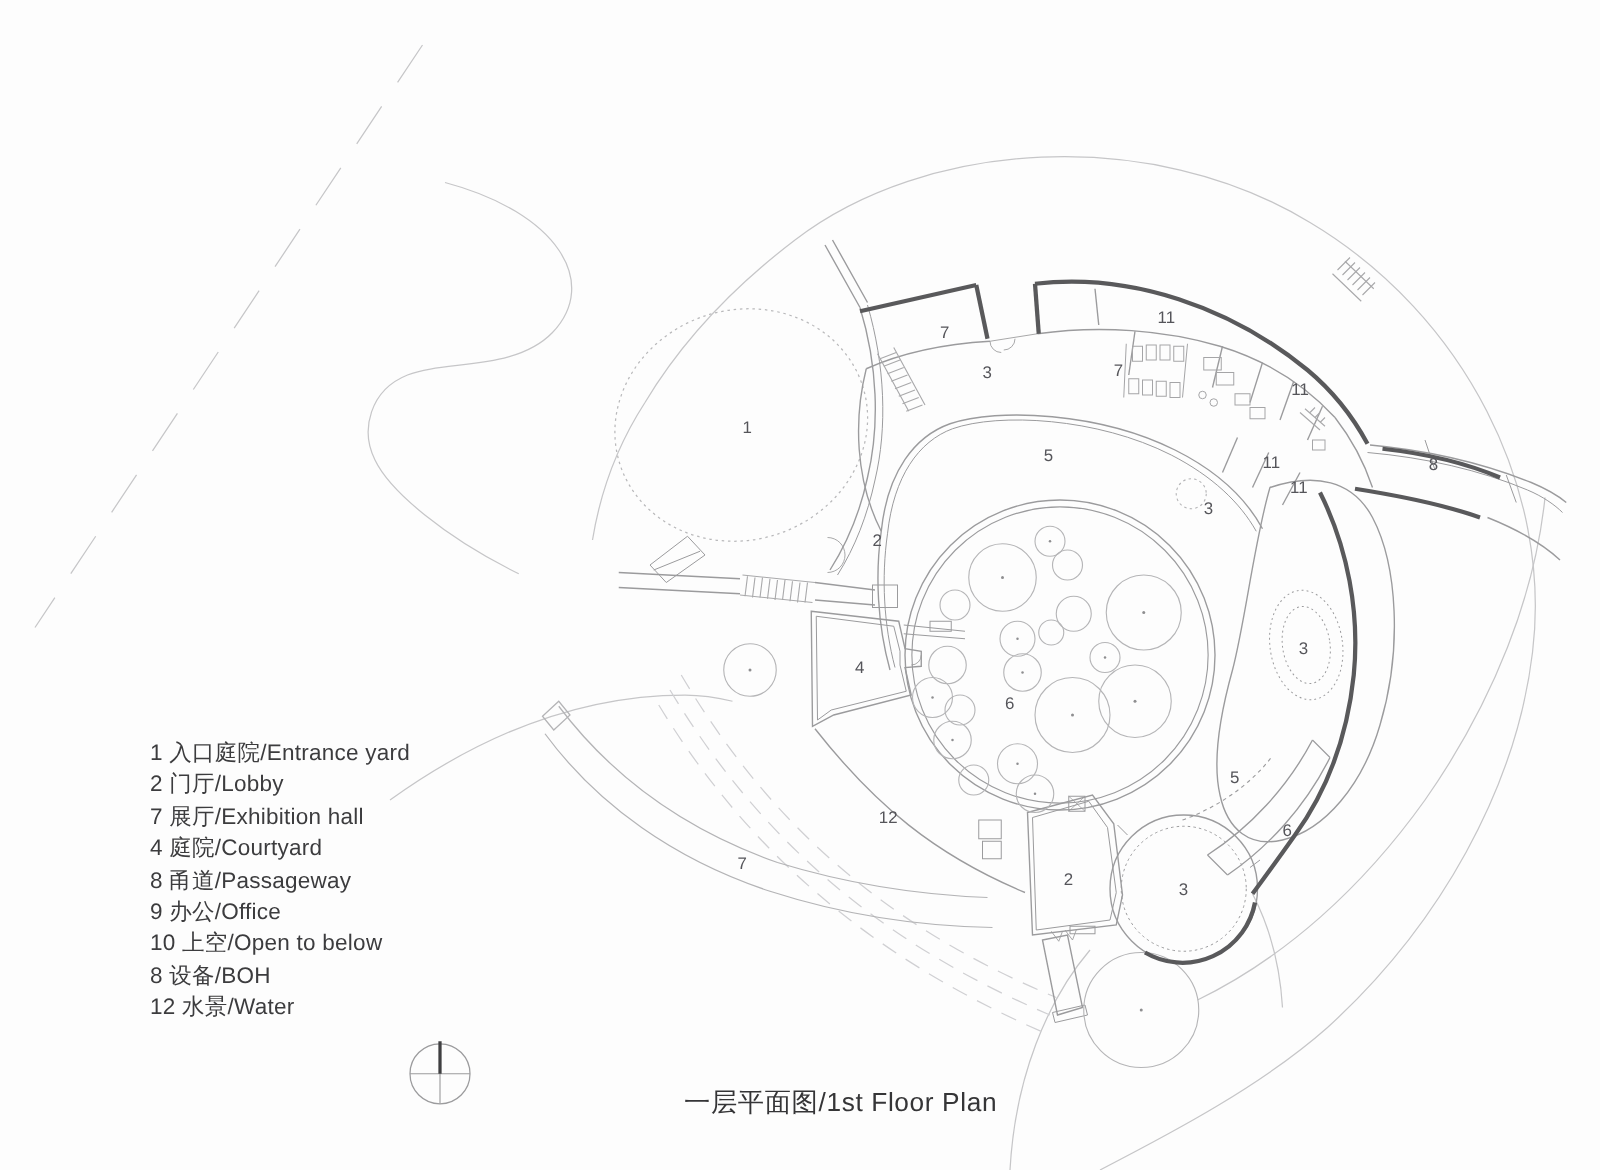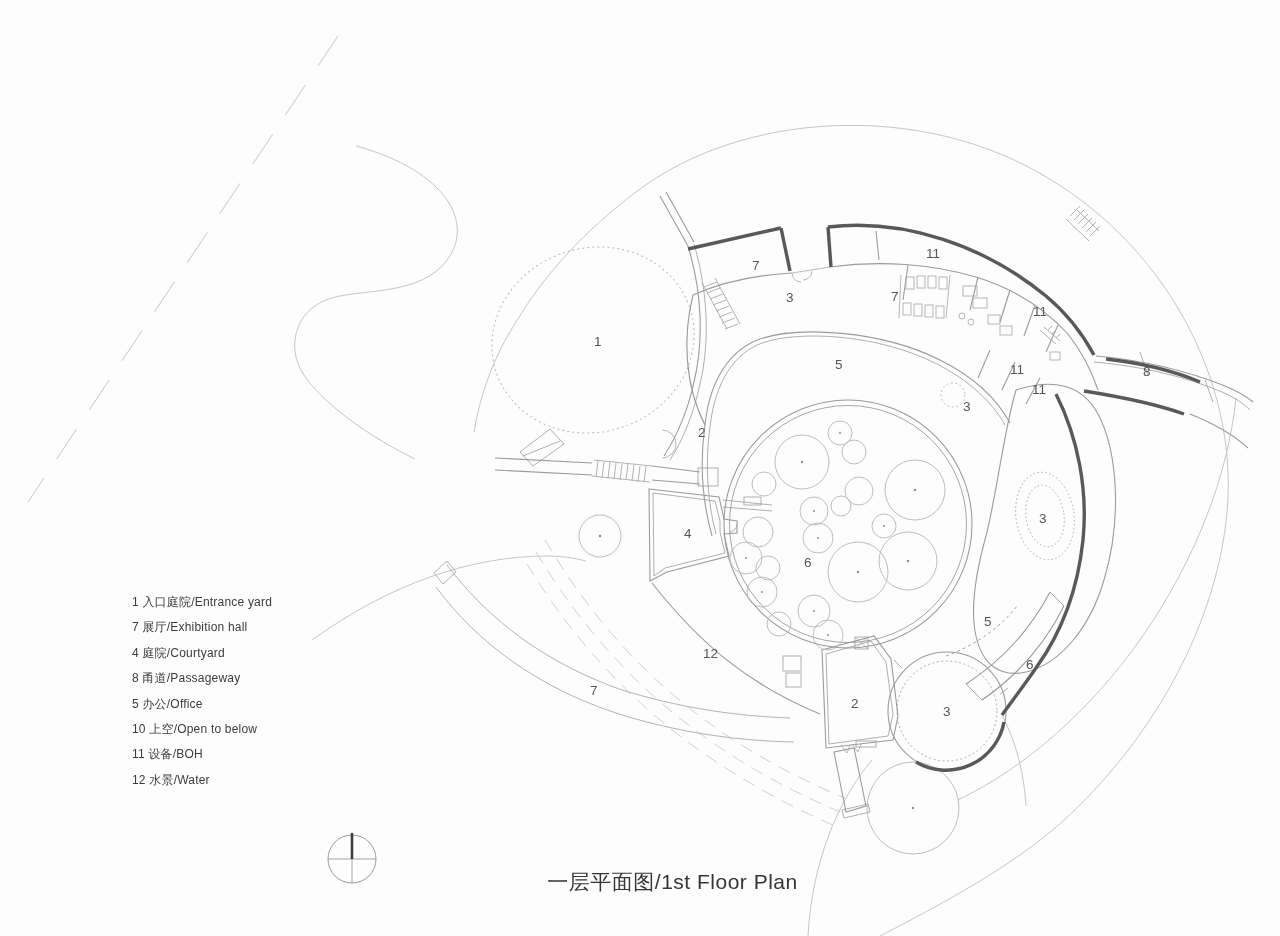--- a/index.html
+++ b/index.html
@@ -8,21 +8,21 @@
     --line-mid:#9b9b9d;
     --line-dark:#59595b;
     --line-dash:#cfcfd1;
     --txt-label:#55555a;
     --txt-legend:#3c3c3e;
   }
   *{margin:0;padding:0;box-sizing:border-box;}
   body{width:1280px;height:936px;background:var(--bg);position:relative;overflow:hidden;
        font-family:"Liberation Sans",sans-serif;}
   #plan-svg{position:absolute;left:0;top:0;}
-  .legend{position:absolute;left:132px;top:590px;font-size:12px;color:var(--txt-legend);
+  .legend{position:absolute;left:120px;top:590px;font-size:18px;color:var(--txt-legend);
           line-height:25.4px;letter-spacing:.2px;}
   .legend div{white-space:nowrap;}
   .plan-title{position:absolute;left:0;top:868px;width:1345px;text-align:center;
               font-size:21px;color:#353537;letter-spacing:.5px;}
   svg text.rlabel{font-size:13.5px;fill:var(--txt-label);}
 </style>
 </head>
 <body>
 
 <svg id="plan-svg" width="1280" height="936" viewBox="0 0 1280 936">
@@ -250,22 +250,23 @@
   <g fill="none">
     <circle cx="352" cy="859" r="24" stroke="#9b9b9d" stroke-width="1"></circle>
     <path d="M328,859 L376,859" stroke="#9b9b9d" stroke-width="0.9"></path>
     <path d="M352,835 L352,883" stroke="#9b9b9d" stroke-width="0.9"></path>
     <path d="M352,833 L352,859" stroke="#3f3f41" stroke-width="2.6"></path>
   </g>
 </svg>
 
 <div class="legend" id="legend-box">
     <div>1 入口庭院/Entrance yard</div>
+    <div>2 门厅/Lobby</div>
     <div>7 展厅/Exhibition hall</div>
     <div>4 庭院/Courtyard</div>
     <div>8 甬道/Passageway</div>
-    <div>5 办公/Office</div>
+    <div>9 办公/Office</div>
     <div>10 上空/Open to below</div>
-    <div>11 设备/BOH</div>
+    <div>8 设备/BOH</div>
     <div>12 水景/Water</div>
   </div>
 
 <div class="plan-title">一层平面图/1st Floor Plan</div>
 
 </body></html>

